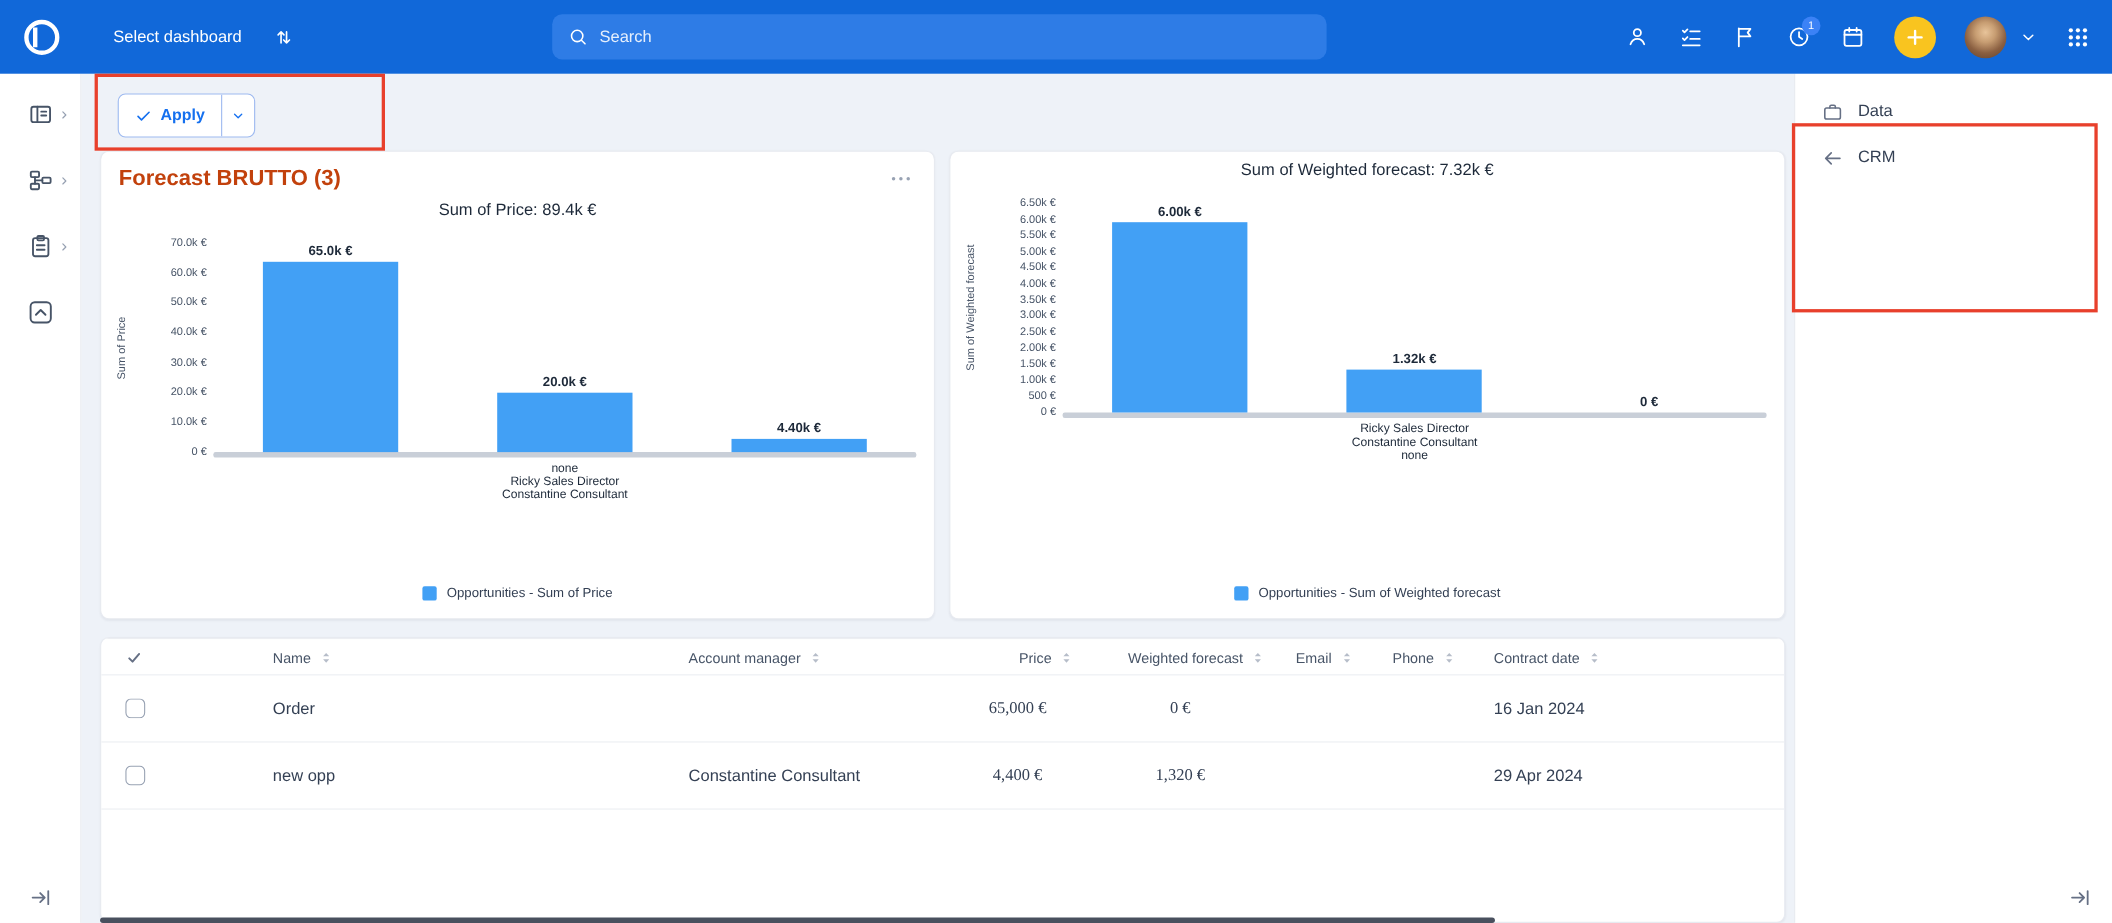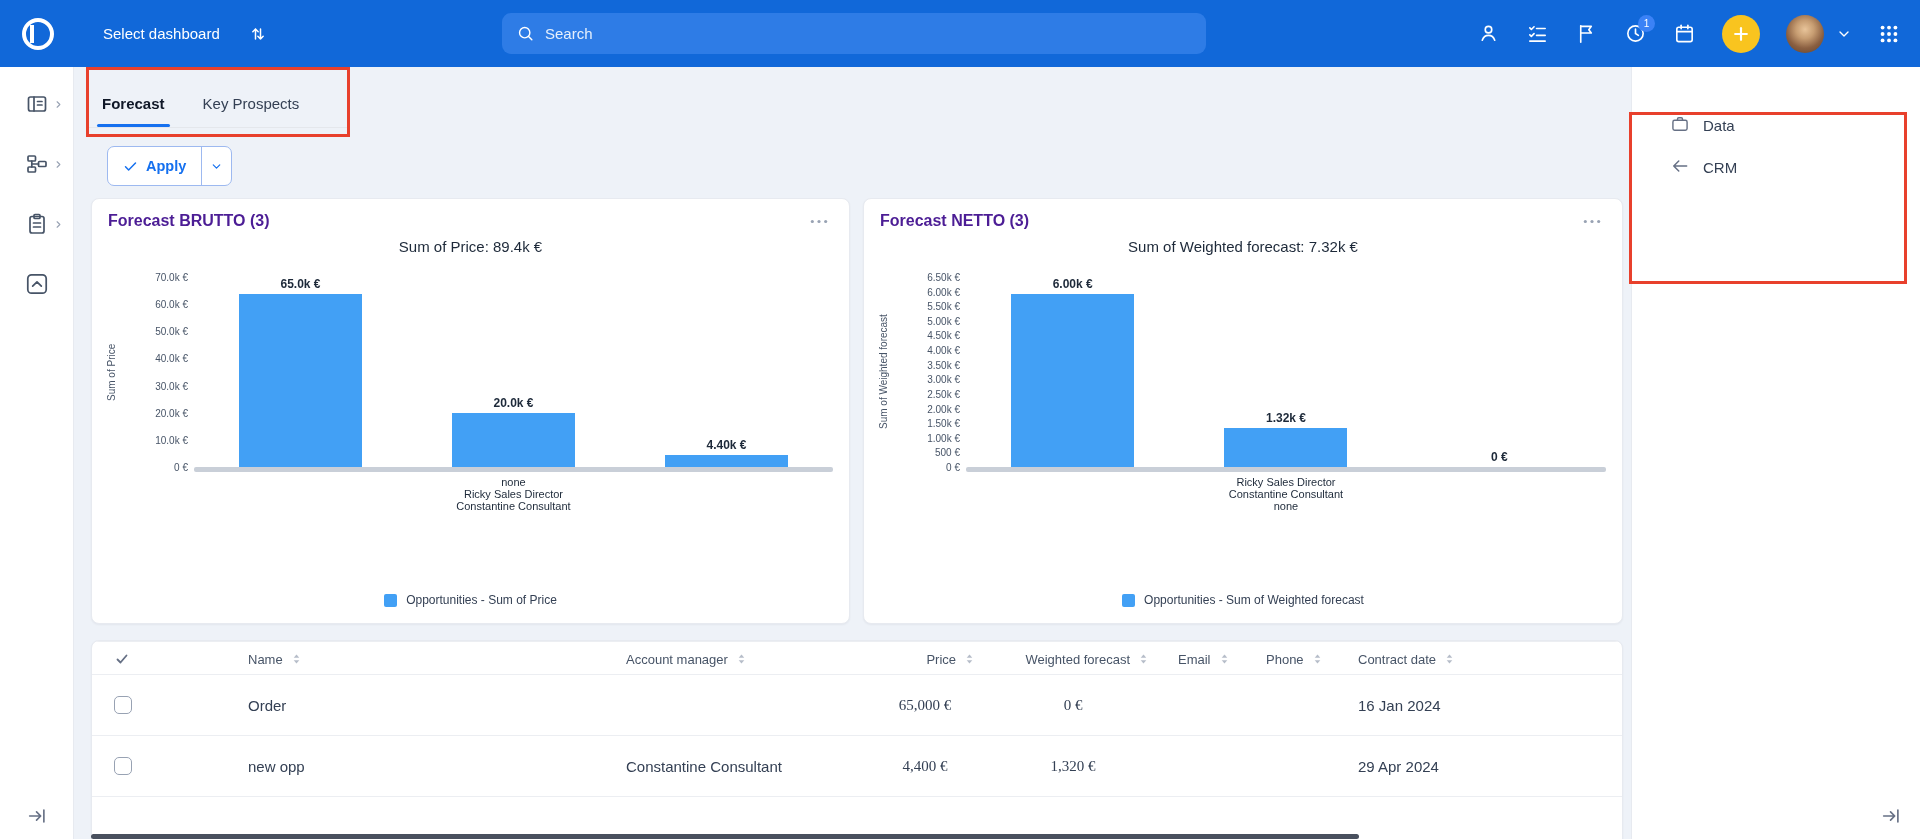--- a/index.html
+++ b/index.html
@@ -40,21 +40,21 @@
   .cd-value { flex:1; display:flex; align-items:center; justify-content:space-between; padding:0 12px 0 14px; font-size:14.5px; color:#344054; }
   .apply-btn { display:flex; height:40px; background:#fff; border:1px solid #9db9f0; border-radius:7px; overflow:hidden; }
   .apply-main { display:flex; align-items:center; gap:8px; padding:0 15px; font-size:14.5px; color:#1570ef; font-weight:600; cursor:pointer; }
   .apply-caret { width:30px; display:flex; align-items:center; justify-content:center; border-left:1px solid #9db9f0; cursor:pointer; }
 
   
   .charts-row { margin:12px 0 0 17px; display:flex; gap:13px; }
   .card { background:#fff; border:1px solid #e7eaf0; border-radius:8px; box-shadow:0 1px 2px rgba(16,24,40,.05); }
   .chart-card { width:759px; height:426px; display:flex; flex-direction:column; }
   .card-head { display:flex; align-items:center; justify-content:space-between; padding:13px 16px 0 16px; }
-  .card-title { font-size:16px; font-weight:700; color:#4c1d95; }
+  .card-title { font-size:20px; font-weight:700; color:#c2410c; }
   .kebab { display:flex; cursor:pointer; padding:4px; }
   .chart-subtitle { text-align:center; margin-top:8px; font-size:15px; color:#1d2939; }
   .plot { position:relative; height:190px; margin:22px 16px 0 12px; }
   .ylabel { position:absolute; left:0; top:0; bottom:0; width:14px; writing-mode:vertical-rl; transform:rotate(180deg); display:flex; align-items:center; justify-content:center; font-size:10px; color:#475467; }
   .ticks { position:absolute; left:0; top:0; bottom:0; width:84px; }
   .tick { position:absolute; right:0; transform:translateY(50%); font-size:10px; color:#475467; white-space:nowrap; }
   .bars { position:absolute; left:90px; right:0; top:0; bottom:0; display:flex; }
   .bar-col { flex:1; display:flex; flex-direction:column; justify-content:flex-end; align-items:center; }
   .bar-value { font-size:12px; font-weight:700; color:#1d2939; margin-bottom:3px; white-space:nowrap; }
   .bar { width:123px; max-width:62%; background:#42a0f5; }
@@ -77,21 +77,21 @@
   .td { font-size:15px; color:#344054; padding-left:16px; overflow:hidden; white-space:nowrap; }
   .td.right { text-align:center; padding-right:20px;font-family:Liberation Serif, serif; }
   .cb-cell { padding-left:22px; }
   .checkbox { width:18px; height:18px; border:1.6px solid #98a2b3; border-radius:5px; background:#fff; }
 
   
   .rightpanel { position:absolute; left:1631px; top:67px; right:0; bottom:0; background:#fff; border-left:1px solid #e7eaf0; }
   .new-opp-btn { margin:68px 16px 0 16px; height:49px; width:calc(100% - 32px); background:#1570ef; border:none; border-radius:8px; display:flex; align-items:center; gap:11px; padding:0 14px; cursor:pointer; }
   .new-opp-label { color:#fff; font-size:15.5px; font-weight:600; font-family:"Liberation Sans",sans-serif; }
   .rp-items { margin-top:25px; }
-  .rp-item { height:42px; display:flex; align-items:flex-end; gap:13px; padding-left:38px; font-size:15px; color:#344054; cursor:pointer; }
+  .rp-item { height:42px; display:flex; align-items:flex-start; gap:13px; padding-left:24px; font-size:15px; color:#344054; cursor:pointer; }
   .rp-expand { position:absolute; bottom:12px; right:18px; cursor:pointer; display:flex; }
 
   
   .annotation { position:absolute; border:3px solid #e8402c; z-index:60; pointer-events:none; }
   .ann-tabs { left:86px; top:67px; width:264px; height:70px; }
   .ann-panel { left:1629px; top:112px; width:278px; height:172px; }
   .h-scrollbar { position:absolute; left:91px; top:834px; width:1268px; height:5px; background:#49505e; border-radius:3px; z-index:20; cursor:pointer; }
 </style>
 </head>
 <body>
@@ -235,24 +235,20 @@
     <div class="sb-expand">
       <svg width="22" height="22" viewBox="0 0 24 24" fill="none" stroke="#667085" stroke-width="1.8" stroke-linecap="round" stroke-linejoin="round">
         <path d="M4 12h11M11.5 7.5L16 12l-4.5 4.5"></path>
           <line x1="19.5" y1="5.5" x2="19.5" y2="18.5"></line>
       </svg>
     </div>
   </div>
 
   <div class="main">
 
-    <div class="tabs">
-      <div class="tab active">Forecast</div>
-      <div class="tab">Key Prospects</div>
-    </div>
 
     <div class="filter-row">
       <div class="apply-btn">
         <span class="apply-main">
           <svg width="15" height="15" viewBox="0 0 24 24" fill="none" stroke="#1570ef" stroke-width="2.4" stroke-linecap="round" stroke-linejoin="round">
               <path d="M4 12.5l5 5L20 6.5"></path>
             </svg>
           <span>Apply</span>
         </span>
         <span class="apply-caret">
@@ -309,30 +305,20 @@
             <div class="cat">Ricky Sales Director</div>
             <div class="cat">Constantine Consultant</div>
           </div>
         <div class="legend">
           <span class="swatch"></span>
           <span class="legend-label">Opportunities - Sum of Price</span>
         </div>
       </div>
 
       <div class="card chart-card" style="width:760px">
-        <div class="card-head">
-          <div class="card-title">Forecast NETTO (3)</div>
-          <span class="kebab">
-            <svg width="20" height="7" viewBox="0 0 24 8" fill="#98a2b3">
-                <circle cx="4" cy="4" r="1.9"></circle>
-                <circle cx="12" cy="4" r="1.9"></circle>
-                <circle cx="20" cy="4" r="1.9"></circle>
-              </svg>
-          </span>
-        </div>
         <div class="chart-subtitle">Sum of Weighted forecast: 7.32k €</div>
         <div class="plot">
             <div class="ylabel">Sum of Weighted forecast</div>
             <div class="ticks">
               <div class="tick" style="bottom: 0%;">0 €</div>
               <div class="tick" style="bottom: 7.69231%;">500 €</div>
               <div class="tick" style="bottom: 15.3846%;">1.00k €</div>
               <div class="tick" style="bottom: 23.0769%;">1.50k €</div>
               <div class="tick" style="bottom: 30.7692%;">2.00k €</div>
               <div class="tick" style="bottom: 38.4615%;">2.50k €</div>

